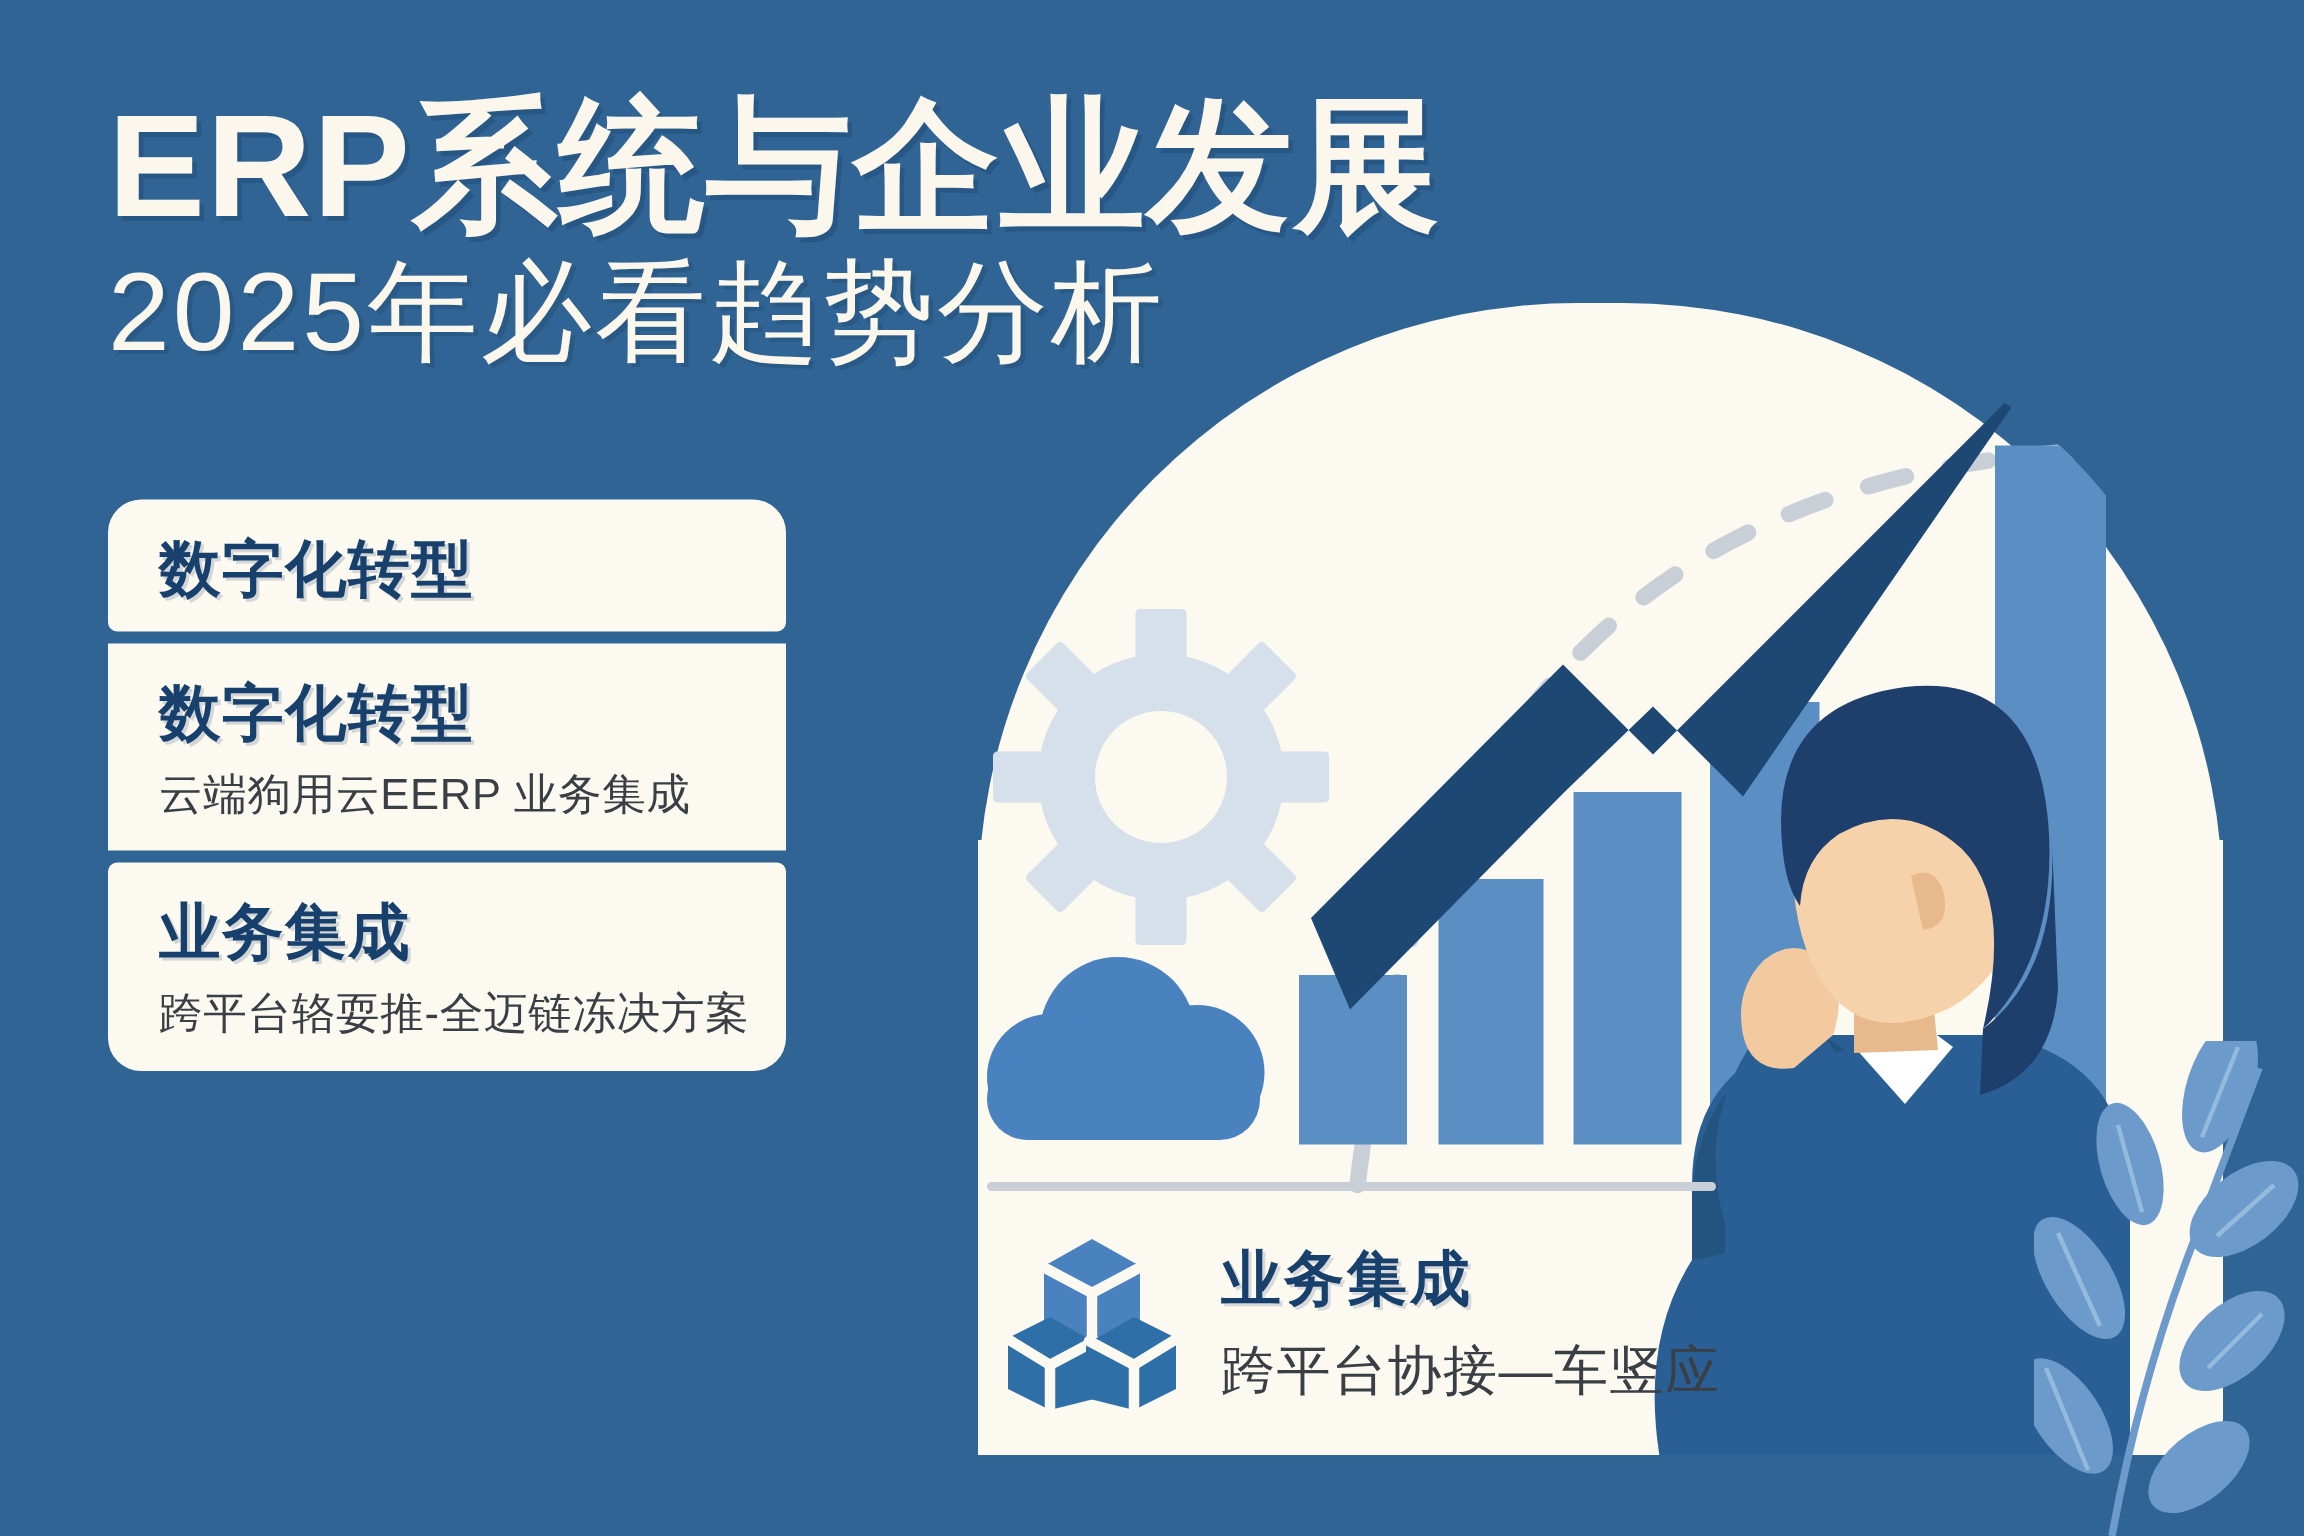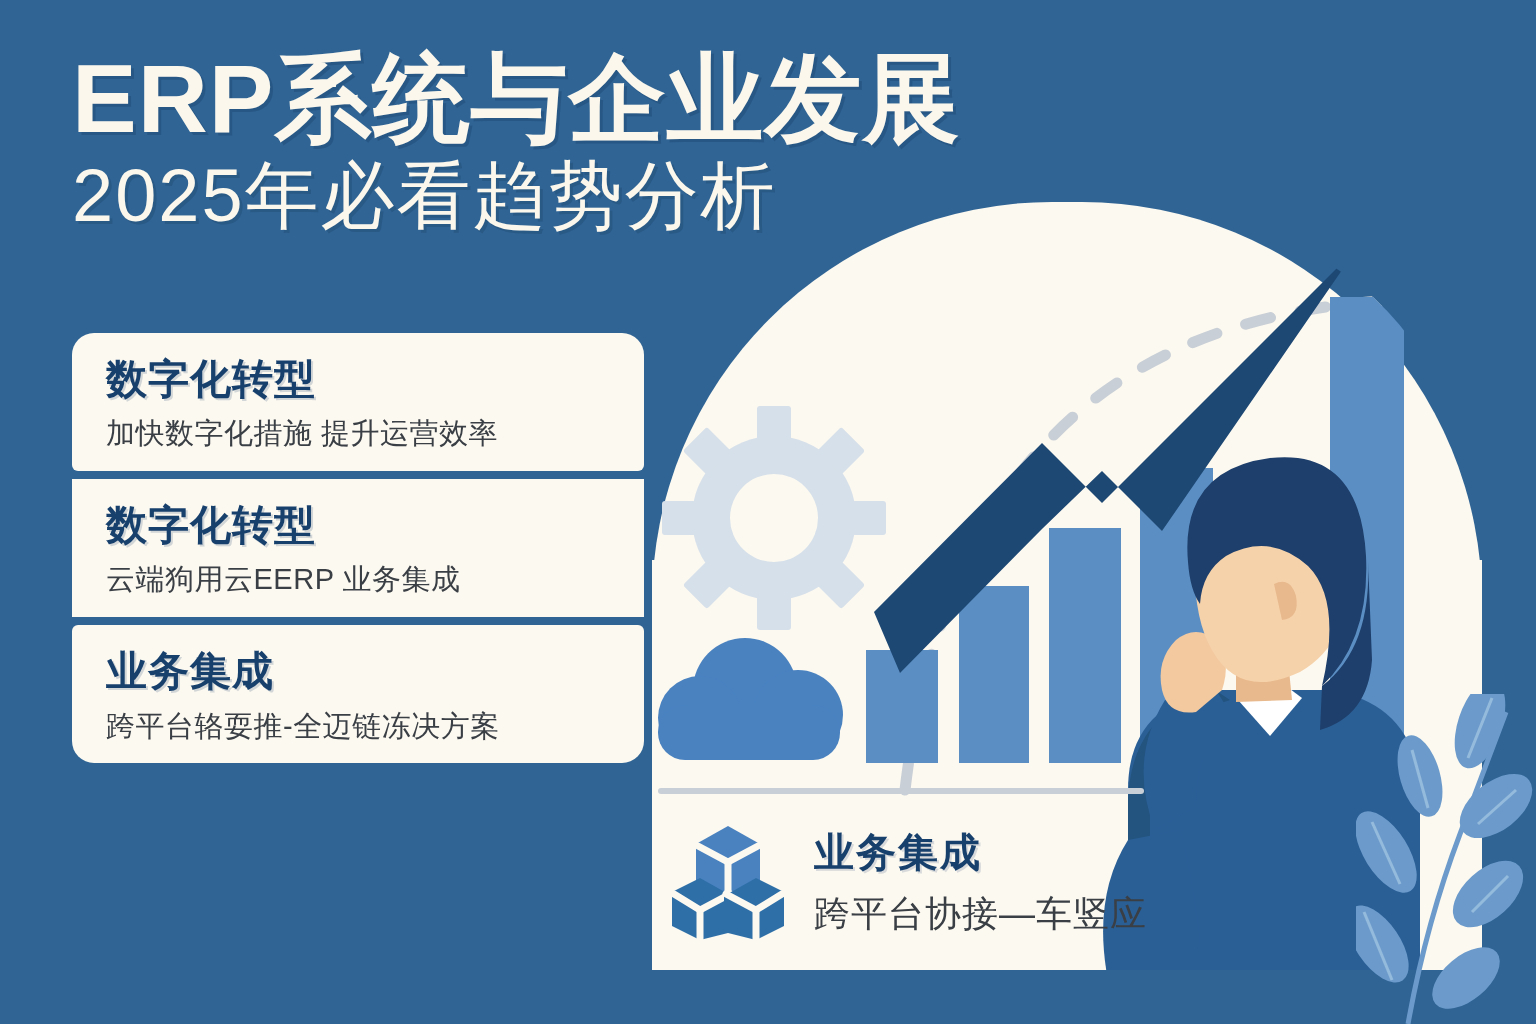--- a/index.html
+++ b/index.html
@@ -8,34 +8,34 @@
     background:#2F6495;
     font-family:"Liberation Sans","DejaVu Sans",sans-serif;
     position:relative;
   }
   .stage{position:absolute;inset:0;overflow:hidden;}
 
   
   .leaf-wrap{position:absolute;right:0;bottom:0;width:180px;height:330px;pointer-events:none;}
 
   
-  .header{position:absolute;left:72px;top:48px;width:1180px;}
+  .header{position:absolute;left:72px;top:60px;width:1180px;}
   .title{
     font-size:97px;line-height:1.06;font-weight:bold;color:#FBF7EC;
     letter-spacing:1px;white-space:nowrap;
     text-shadow:3px 3px 0 rgba(22,54,88,.28);
   }
   .subtitle{
     font-size:74px;line-height:1.12;font-weight:normal;color:#FBF7EC;
     letter-spacing:2px;white-space:nowrap;margin-top:4px;
     text-shadow:3px 3px 0 rgba(22,54,88,.25);
   }
 
   
-  .cards{position:absolute;left:72px;top:333px;width:572px;}
+  .cards{position:absolute;left:72px;top:333px;width:452px;}
   .card{
     background:#FCF9F0;
     padding:22px 34px 18px 34px;
     box-sizing:border-box;
     position:relative;
   }
   .card:first-child{border-radius:22px 22px 6px 6px;}
   .card:last-child{border-radius:6px 6px 22px 22px;}
   .card + .card{margin-top:8px;}
   .card-title{
@@ -196,21 +196,20 @@
     <div class="biz-text">
       <div class="biz-title">业务集成</div>
       <div class="biz-desc">跨平台协接—车竖应</div>
     </div>
   </div>
 
   <div class="cards">
 
     <div class="card">
       <div class="card-title">数字化转型</div>
-      <div class="card-desc">加快数字化措施 提升运营效率</div>
     </div>
 
     <div class="card">
       <div class="card-title">数字化转型</div>
       <div class="card-desc">云端狗用云EERP 业务集成</div>
     </div>
 
 
     <div class="card">
       <div class="card-title">业务集成</div>

